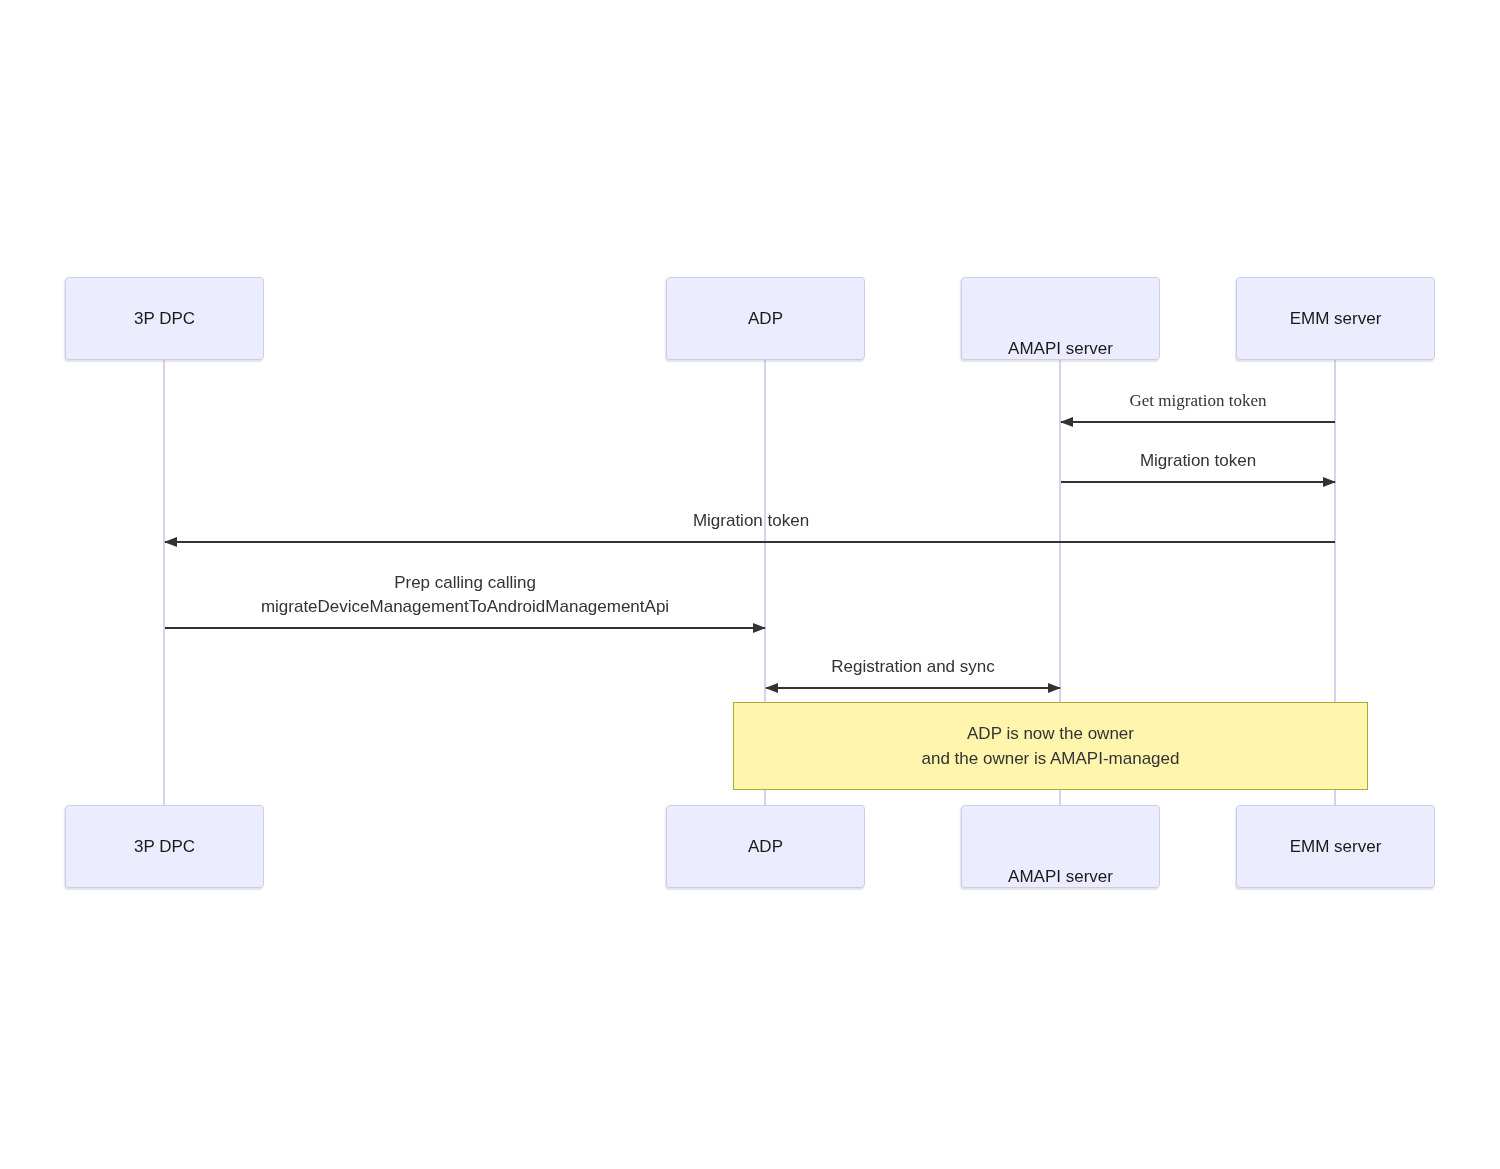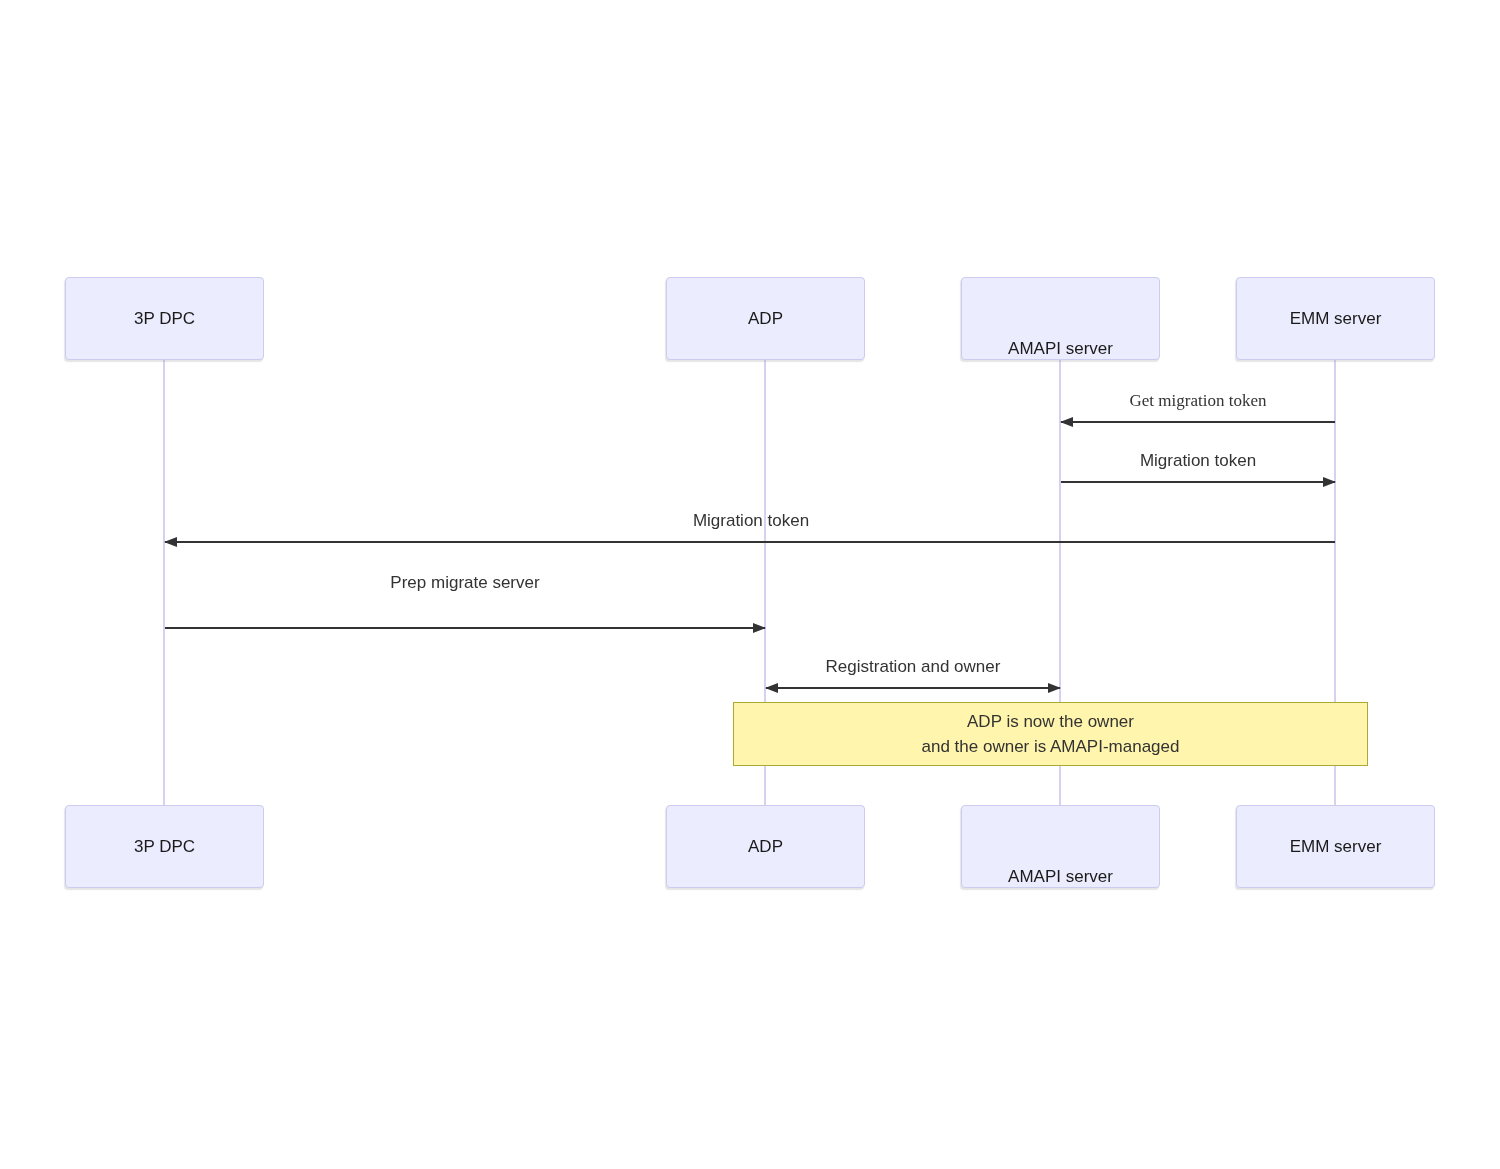--- a/index.html
+++ b/index.html
@@ -73,21 +73,21 @@
     color: #333333;
     text-align: center;
   }
 
   
   .note {
     position: absolute;
     left: 733px;
     top: 702px;
     width: 635px;
-    height: 64px;
+    height: 88px;
     background: #fff5ad;
     border: 1px solid #aaaa33;
     color: #333333;
     font-size: 17px;
     display: flex;
     flex-direction: column;
     align-items: center;
     justify-content: center;
     line-height: 25px;
     text-align: center;
@@ -124,26 +124,27 @@
   <div class="msg-label" style="left:1198px; top:451px;">Migration token</div>
   <div class="msg-line" style="left:1061px; top:481px; width:274px;">
     <span class="arrowhead right"></span>
   </div>
 
   <div class="msg-label" style="left:751px; top:511px;">Migration token</div>
   <div class="msg-line" style="left:165px; top:541px; width:1170px;">
     <span class="arrowhead left"></span>
   </div>
 
-  <div class="msg-label" style="left:465px; top:573px;">Prep migrate server</div>
+  <div class="msg-label" style="left:465px; top:573px;">Prep calling calling</div>
+  <div class="msg-label" style="left:465px; top:597px;">migrateDeviceManagementToAndroidManagementApi</div>
   <div class="msg-line" style="left:165px; top:627px; width:600px;">
     <span class="arrowhead right"></span>
   </div>
 
-  <div class="msg-label" style="left:913px; top:657px;">Registration and owner</div>
+  <div class="msg-label" style="left:913px; top:657px;">Registration and sync</div>
   <div class="msg-line" style="left:766px; top:687px; width:294px;">
     <span class="arrowhead left"></span>
     <span class="arrowhead right"></span>
   </div>
 
   <div class="note">
     <div>ADP is now the owner</div>
     <div>and the owner is AMAPI-managed</div>
   </div>
 

